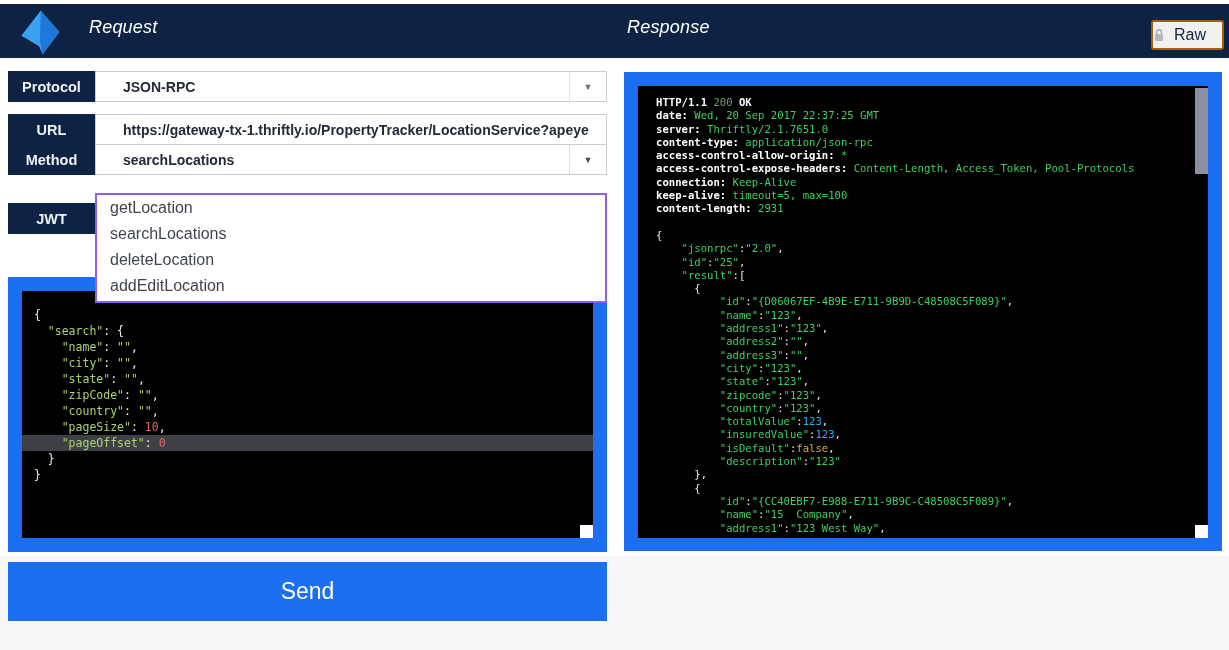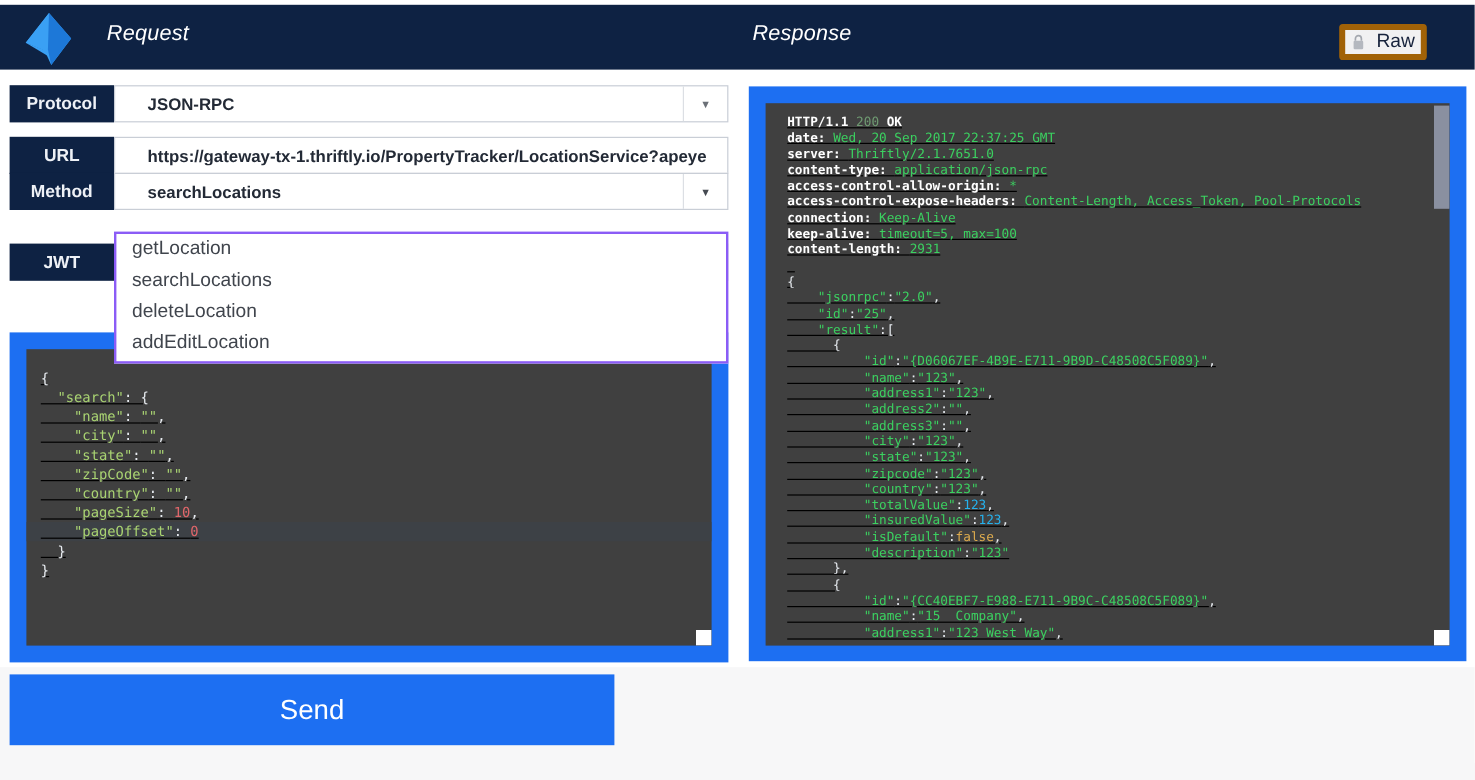--- a/index.html
+++ b/index.html
@@ -7,23 +7,23 @@
   .page { position:relative; width:1229px; height:650px; background:#ffffff; overflow:hidden; }
 
   .footer-band { position:absolute; left:0; top:556px; width:1229px; height:94px; background:#f7f7f8; }
 
   
   .header { position:absolute; left:0; top:4px; width:1229px; height:54px; background:#0e2243; }
   .logo { position:absolute; left:16px; top:4px; width:46px; height:48px; }
   .panel-title { position:absolute; top:13px; color:#ffffff; font-size:18px; letter-spacing:0.2px;font-style:italic; }
   .title-request { left:89px; }
   .title-response { left:627px; }
-  .raw-btn { position:absolute; left:1116px; top:16px; width:73px; height:30px; background:#f1f1f2;
-             border:5px solid #a16207; border-radius:3px; display:flex; align-items:center;
-             justify-content:center; gap:9px; cursor:pointer; }
+  .raw-btn { position:absolute; left:1151px; top:16px; width:73px; height:30px; background:#f1f1f2;
+             border:2px solid #a16207; border-radius:3px; display:flex; align-items:center;
+             gap:9px; cursor:pointer; }
   .raw-btn span { color:#17233c; font-size:16px; }
 
   
   .row-label { position:absolute; left:8px; width:87px; height:31px; background:#0e2243;
                color:#eef1f6; font-size:14.5px; display:flex; align-items:center; justify-content:center;font-weight:bold; }
   .row-field { position:absolute; left:95px; width:512px; height:31px; background:#ffffff;
                border:1px solid #c9ced6; display:flex; align-items:center; }
   .row-value { padding-left:27px; font-weight:bold; font-size:14px; color:#232a36; white-space:nowrap; overflow:hidden; }
   .caret-box { position:absolute; right:0; top:0; width:37px; height:29px; border-left:1px solid #dcdfe4;
                display:flex; align-items:center; justify-content:center; cursor:pointer; }
@@ -34,21 +34,21 @@
   
   .dropdown { position:absolute; left:95px; top:193px; width:512px; height:110px; background:#ffffff;
               border:2px solid #8b5cf6; z-index:6; }
   .dd-item { height:26px; display:flex; align-items:center; padding-left:13px; font-size:16px;
              color:#40454d; cursor:pointer; }
 
   
   .blue-panel { position:absolute; background:#1d6ff2; }
   .req-panel { left:8px; top:277px; width:599px; height:275px; }
   .res-panel { left:624px; top:72px; width:598px; height:479px; }
-  .terminal { position:absolute; left:14px; top:14px; background:#404040; overflow:hidden;text-decoration:underline; }
+  .terminal { position:absolute; left:14px; top:14px; background:#000000; overflow:hidden; }
   .req-term { width:571px; height:247px; }
   .res-term { width:570px; height:452px; }
 
   .code { font-family:"DejaVu Sans Mono", monospace; white-space:pre; }
   .req-code { padding-top:16px; font-size:11.5px; line-height:16px; }
   .res-code { padding-top:10px; font-size:10.6px; line-height:13.3px; }
   .code-line { padding-left:12px; }
   .res-code .code-line { padding-left:18px; }
   .code-line.hl { background:#3d4146; }
 
@@ -58,21 +58,21 @@
   .c-b { color:#ffffff; font-weight:bold; }
   .c-s { color:#6f9b72; }
   .c-g { color:#3bd160; }
   .c-c { color:#25b2ee; }
   .c-y { color:#ddab4e; }
 
   .resize-handle { position:absolute; right:0; bottom:0; width:13px; height:13px; background:#ffffff; cursor:nwse-resize; }
   .scroll-thumb { position:absolute; right:0; top:2px; width:13px; height:86px; background:#8a90a0; cursor:pointer; }
 
   
-  .send-btn { position:absolute; left:8px; top:562px; width:504px; height:59px; background:#1d6ff2;
+  .send-btn { position:absolute; left:8px; top:562px; width:599px; height:59px; background:#1d6ff2;
               color:#ffffff; font-size:23px; display:flex; align-items:center; justify-content:center;
               cursor:pointer; border:none; }
 </style>
 </head>
 <body>
 
 <div class="page">
 
   <div class="footer-band"></div>
 

